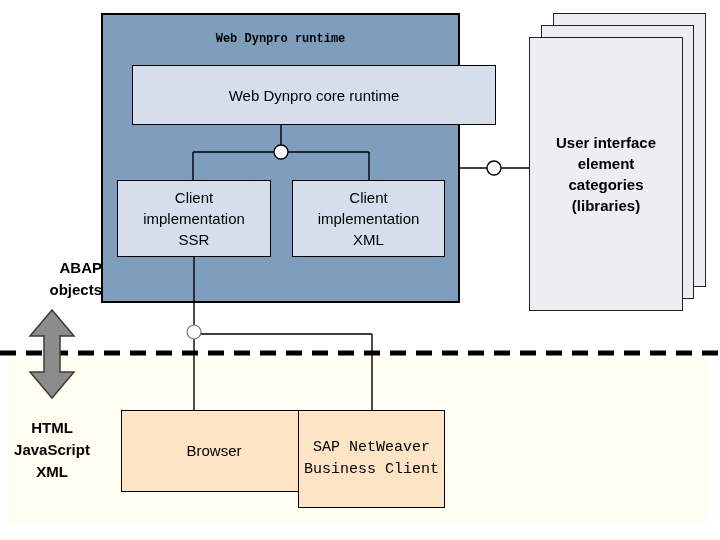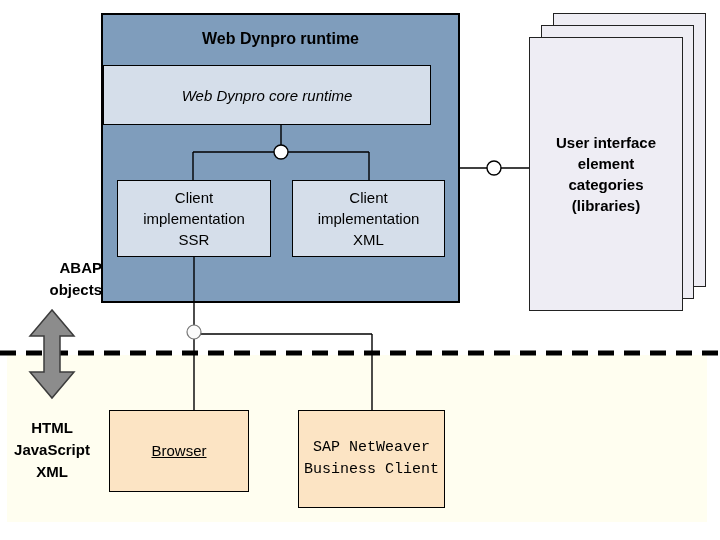--- a/index.html
+++ b/index.html
@@ -11,38 +11,38 @@
   .center{display:flex;align-items:center;justify-content:center;text-align:center;}
   .pre{white-space:pre-line;}
 
   
   #net-zone{left:7px;top:355px;width:700px;height:167px;background:var(--zone_fill);}
 
   
   #runtime-box{left:101px;top:13px;width:359px;height:290px;
     background:var(--runtime_fill);border:2px solid #000;}
   #runtime-title{left:101px;top:28px;width:359px;height:22px;
-    font-size:16px;font-weight:bold;}
+    font-size:12px;font-weight:bold;font-family:Liberation Mono, monospace;}
   .inner-box{background:var(--inner_fill);border:1.5px solid #000;
     font-size:15px;line-height:21px;}
-  #core-box{left:103px;top:65px;width:328px;height:60px;font-style:italic;}
+  #core-box{left:132px;top:65px;width:364px;height:60px;}
   #ssr-box{left:117px;top:180px;width:154px;height:77px;}
   #xml-box{left:292px;top:180px;width:153px;height:77px;}
 
   
   .page{background:var(--pages_fill);border:1.2px solid #222;}
   #page-back{left:553px;top:13px;width:153px;height:274px;}
   #page-mid{left:541px;top:25px;width:153px;height:274px;}
   #page-front{left:529px;top:37px;width:154px;height:274px;
     font-size:15px;font-weight:bold;line-height:21px;}
 
   
   .client-box{background:var(--client_fill);border:1.5px solid #000;
     font-size:15px;line-height:22px;}
-  #browser-box{left:109px;top:410px;width:140px;height:82px;text-decoration:underline;}
+  #browser-box{left:121px;top:410px;width:186px;height:82px;}
   #nwbc-box{left:298px;top:410px;width:147px;height:98px;font-family:Liberation Mono, monospace;}
 
   
   #abap-label{left:2px;top:257px;width:100px;font-size:15px;
     font-weight:bold;line-height:22px;text-align:right;}
   #html-label{left:2px;top:409px;width:100px;font-size:15px;
     font-weight:bold;line-height:22px;text-align:center;margin-top:8px;}
   #internet-label{left:450px;top:367px;width:200px;font-size:15px;
     font-weight:bold;text-align:center;}
 

